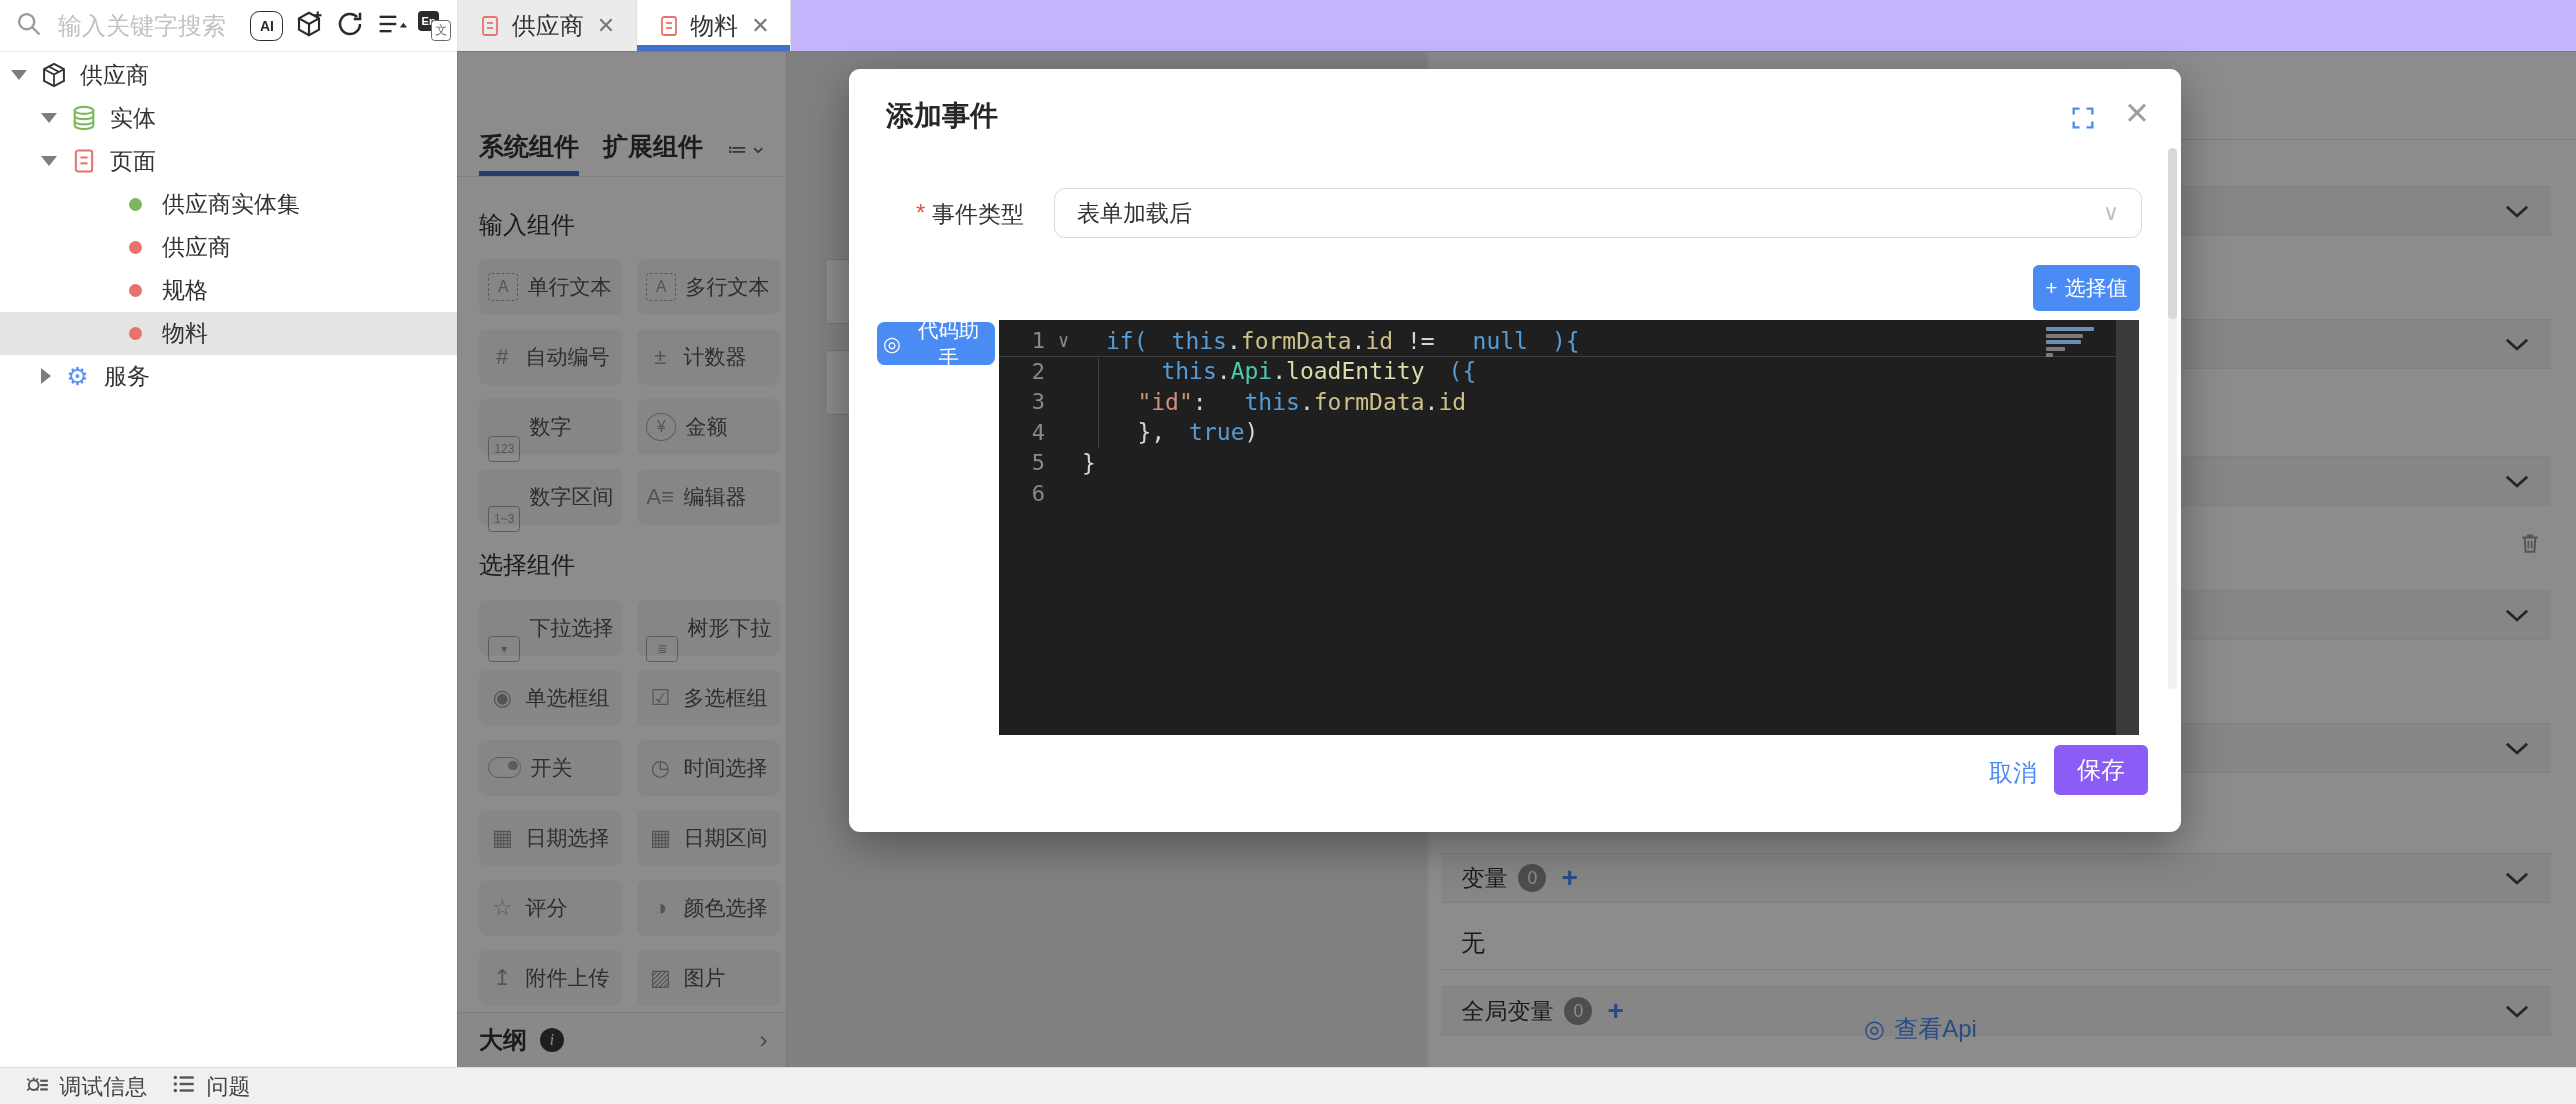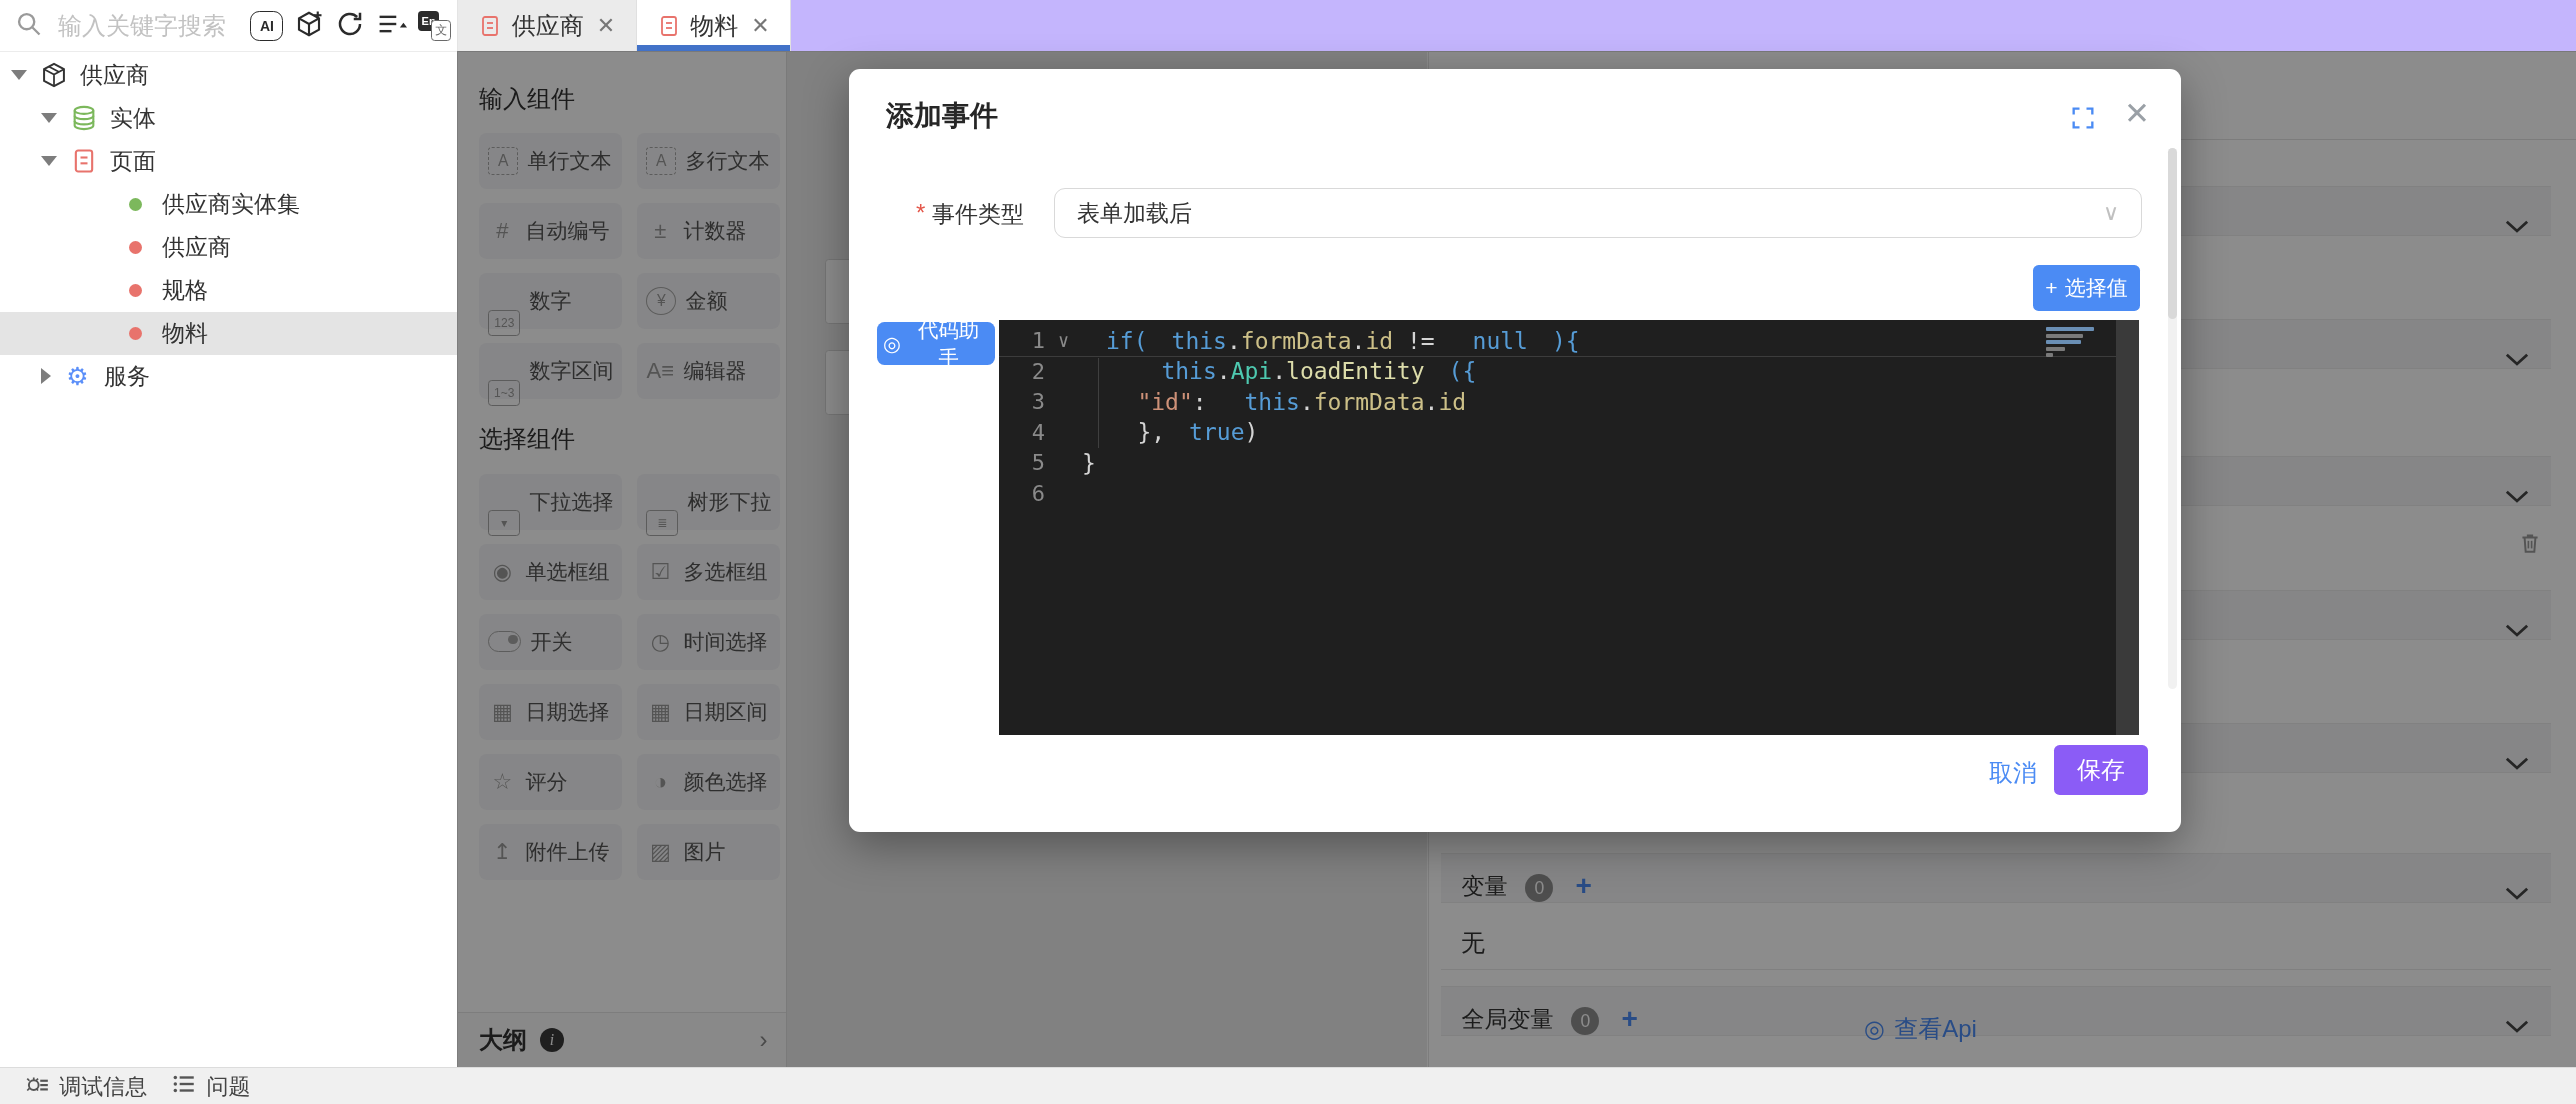--- a/index.html
+++ b/index.html
@@ -60,21 +60,21 @@
   #outline-row{position:absolute;left:0;right:0;bottom:0;height:54px;border-top:0.9px solid #e3e3e3;background:#fafafa;display:flex;align-items:center;padding:0 18.5px 0 22px;}
   #outline-row .t{font-size:24px;font-weight:bold;color:#333;}
   .info-circ{width:24px;height:24px;border-radius:50%;background:#3a3a3a;color:#fff;font-size:15.7px;font-style:italic;display:flex;align-items:center;justify-content:center;margin-left:13px;font-family:"Liberation Serif",serif;}
   #outline-row .chev{margin-left:auto;color:#888;font-size:24px;}
   
   #canvas{position:absolute;left:786px;top:51px;width:641px;height:1016px;background:#ececec;z-index:1;}
   .canvas-box{position:absolute;background:#ffffff;border:0.9px solid #d6d6d6;border-radius:3.7px;}
   
   #rightpanel{position:absolute;left:1428px;top:51px;width:1148px;height:1016px;background:#fff;border-left:0.9px solid #e4e4e4;z-index:1;}
   #rp-header{position:absolute;left:0;top:0;width:100%;height:88px;border-bottom:0.9px solid #e2e2e2;background:#fff;}
-  .rp-band{position:absolute;left:12px;width:1110px;height:50px;background:#f4f5f6;border-top:0.9px solid #ebebeb;border-bottom:0.9px solid #ebebeb;display:flex;align-items:flex-end;padding:0 20.4px;box-sizing:border-box;gap:7px;}
+  .rp-band{position:absolute;left:12px;width:1110px;height:50px;background:#f4f5f6;border-top:0.9px solid #ebebeb;border-bottom:0.9px solid #ebebeb;display:flex;align-items:center;padding:0 20.4px;box-sizing:border-box;}
   .rp-band .chev{margin-left:auto;}
   .band-label{font-size:23px;color:#333;}
   .count-badge{width:28px;height:28px;border-radius:50%;background:#8f8f8f;color:#fff;font-size:17.6px;display:flex;align-items:center;justify-content:center;margin-left:11px;}
   .plus-blue{color:#4b8bf4;font-size:28px;margin-left:15px;font-weight:bold;}
   #rp-empty{position:absolute;left:32px;top:876px;font-size:24px;color:#333;}
   .rp-divider{position:absolute;left:12px;width:1110px;height:0.9px;background:#e9e9e9;}
   #rp-trash{position:absolute;left:1076px;top:467px;width:50px;height:50px;border-radius:50%;background:rgba(255,255,255,0.75);display:flex;align-items:center;justify-content:center;}
   #view-api{position:absolute;left:435px;top:962px;display:flex;align-items:center;gap:9.3px;color:#4b8bf4;font-size:24px;cursor:pointer;}
   #view-api .tgt{font-size:24px;}
   
@@ -243,20 +243,28 @@
     <div class="tree-row" style="padding-left: 41px;">
       <span class="tree-arrow right"></span>
       <span class="tree-ico">
         <span class="gear-glyph">⚙</span>
       </span>
       <span>服务</span>
     </div>
   </div>
 
 <div id="palette">
+  <div class="pal-head">
+    <div class="pal-tabs" id="pal-tabs">
+        <span class="pal-tab active">系统组件</span>
+        <span class="pal-tab">扩展组件</span>
+        <span class="pal-mini">≔</span>
+      </div>
+    <span class="pal-caret">⌄</span>
+  </div>
   <div class="pal-body" id="pal-body">
       <div class="pal-section-title">输入组件</div>
       <div class="pal-grid">
         <div class="pal-item">
           <span class="pi dashed">A</span>
           <span class="lbl">单行文本</span>
         </div>
         <div class="pal-item">
           <span class="pi dashed">A</span>
           <span class="lbl">多行文本</span>

